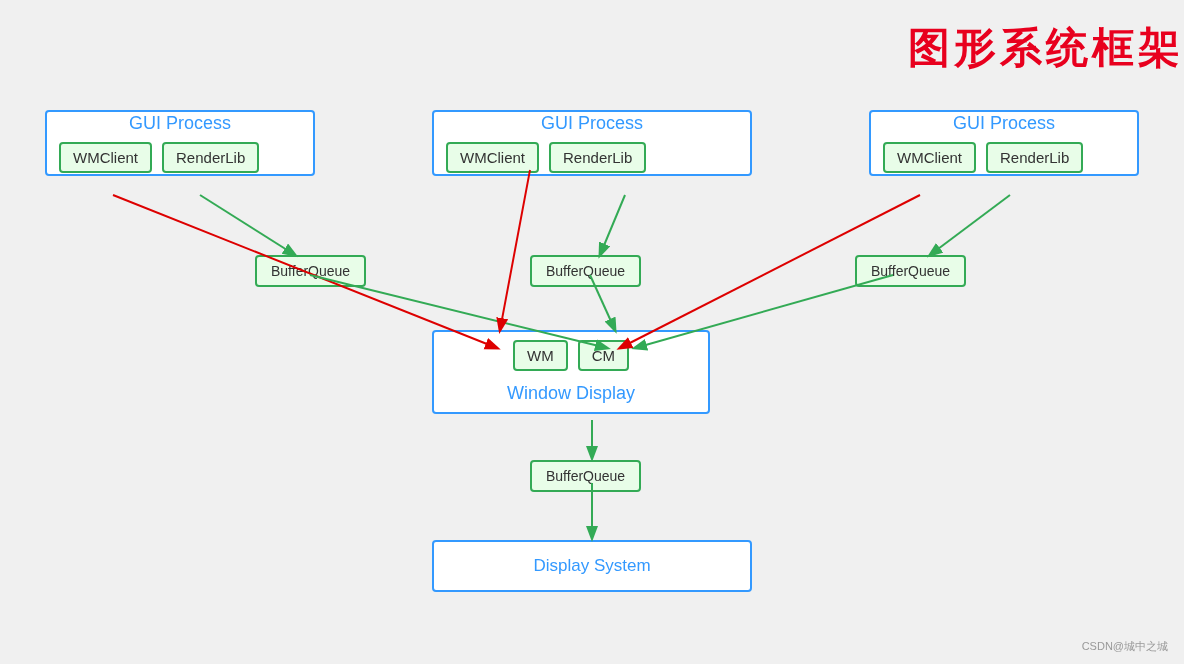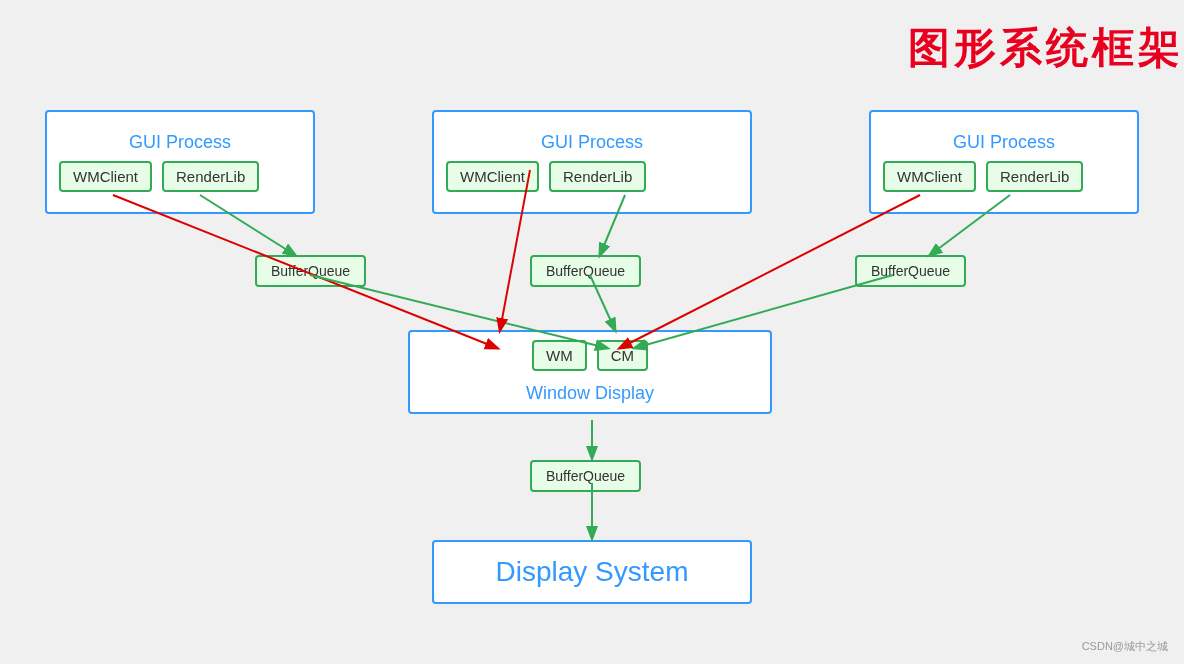--- a/index.html
+++ b/index.html
@@ -26,21 +26,21 @@
       font-weight: bold;
       margin-top: 20px;
       margin-bottom: 20px;
       letter-spacing: 4px;
     }
     
     .gui-process-box {
       border: 2px solid #3399ff;
       border-radius: 4px;
       background: white;
-      padding: 20px 12px;
+      padding: 1px 12px;
       position: absolute;
     }
     .gui-process-label {
       color: #3399ff;
       font-size: 18px;
       text-align: center;
       margin-bottom: 8px;
       font-weight: normal;
     }
     .gui-process-inner {
@@ -90,21 +90,21 @@
     
     .display-system-box {
       border: 2px solid #3399ff;
       border-radius: 4px;
       background: white;
       position: absolute;
       text-align: center;
     }
     .display-system-label {
       color: #3399ff;
-      font-size: 28px;
+      font-size: 17px;
       padding: 14px 50px;
     }
     
     .arrows-svg {
       position: absolute;
       top: 0;
       left: 0;
       width: 1184px;
       height: 664px;
       pointer-events: none;
@@ -146,21 +146,21 @@
       <div class="green-box">RenderLib</div>
     </div>
   </div>
 
   <div class="bufferqueue-box" style="left: 255px; top: 255px;">BufferQueue</div>
 
   <div class="bufferqueue-box" style="left: 530px; top: 255px;">BufferQueue</div>
 
   <div class="bufferqueue-box" style="left: 855px; top: 255px;">BufferQueue</div>
 
-  <div class="window-system-box" style="left: 408px; top: 330px; width: 364px;">
+  <div class="window-system-box" style="left: 432px; top: 330px; width: 278px;">
     <div class="window-system-inner">
       <div class="green-box">WM</div>
       <div class="green-box">CM</div>
     </div>
     <div class="window-system-label">Window Display</div>
   </div>
 
   <div class="bufferqueue-box" style="left: 530px; top: 460px;">BufferQueue</div>
 
   <div class="display-system-box" style="left: 432px; top: 540px; width: 320px;">

